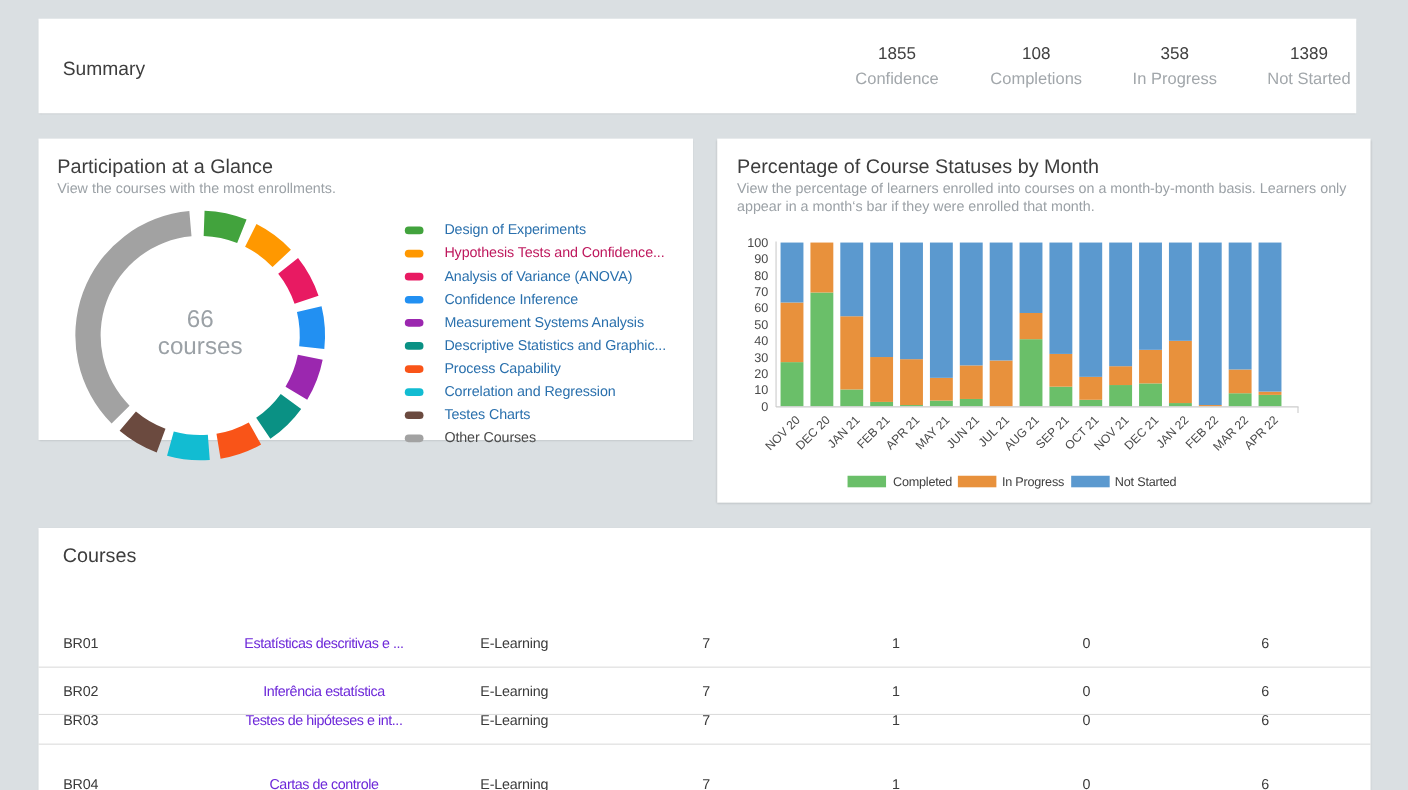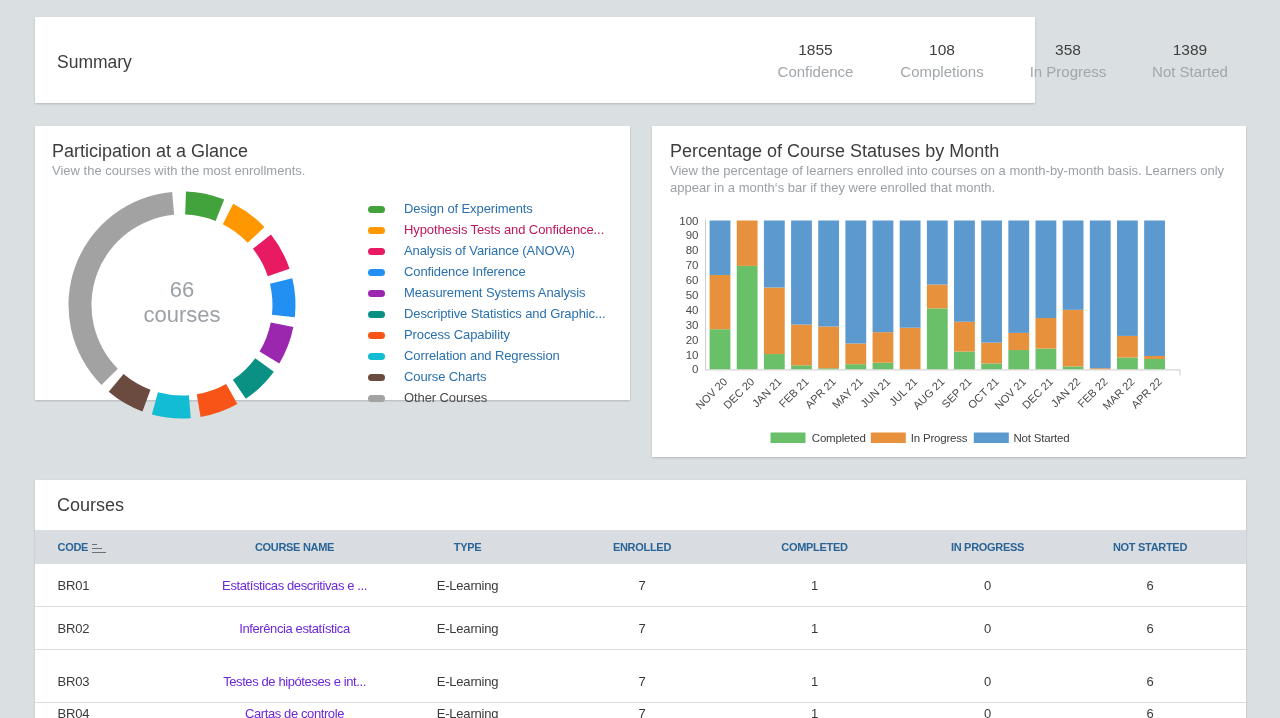--- a/index.html
+++ b/index.html
@@ -1,17 +1,17 @@
 <!DOCTYPE html>
 <html><head><meta charset="utf-8">
 <style>
 * { margin:0; padding:0; box-sizing:border-box; }
 body { width:1280px; height:718px; background:#dadfe2; font-family:"Liberation Sans", sans-serif; overflow:hidden; }
 .card { position:absolute; background:#fff; box-shadow:0 1px 2px rgba(0,0,0,0.18); }
-#summary { left:35px; top:17px; width:1000px; height:86px; }
+#summary { left:35px; top:17px; width:1198px; height:86px; }
 #summary .title { position:absolute; left:22px; top:35px; font-size:17.5px; color:#3d3d3d; }
 .stat { position:absolute; top:0; width:150px; text-align:center; }
 .stat .num { position:absolute; top:24px; width:100%; font-size:15.5px; color:#404040; }
 .stat .lab { position:absolute; top:46px; width:100%; font-size:15px; color:#a2a7ab; }
 #card-donut { left:35px; top:126px; width:595px; height:274px; }
 #card-chart { left:652px; top:126px; width:594px; height:331px; }
 .h1 { position:absolute; left:17px; top:15px; font-size:18px; color:#3d3d3d; }
 .h2 { position:absolute; left:17px; top:37px; font-size:13px; color:#9ba1a6; line-height:16.5px; }
 #card-chart .h1 { left:18px; }
 #card-chart .h2 { left:18px; }
@@ -76,21 +76,21 @@
     <div style="position:absolute;left:369px;top:138px;font-size:13px;letter-spacing:-0.1px;color:#2a70ad;">Confidence Inference</div>
     <div style="position:absolute;left:333px;top:163.5px;width:17px;height:7px;border-radius:3.5px;background:#9b27af"></div>
     <div style="position:absolute;left:369px;top:159px;font-size:13px;letter-spacing:-0.1px;color:#2a70ad;">Measurement Systems Analysis</div>
     <div style="position:absolute;left:333px;top:184.5px;width:17px;height:7px;border-radius:3.5px;background:#0a9184"></div>
     <div style="position:absolute;left:369px;top:180px;font-size:13px;letter-spacing:-0.1px;color:#2a70ad;">Descriptive Statistics and Graphic...</div>
     <div style="position:absolute;left:333px;top:205.5px;width:17px;height:7px;border-radius:3.5px;background:#f95418"></div>
     <div style="position:absolute;left:369px;top:201px;font-size:13px;letter-spacing:-0.1px;color:#2a70ad;">Process Capability</div>
     <div style="position:absolute;left:333px;top:226.5px;width:17px;height:7px;border-radius:3.5px;background:#12bcd2"></div>
     <div style="position:absolute;left:369px;top:222px;font-size:13px;letter-spacing:-0.1px;color:#2a70ad;">Correlation and Regression</div>
     <div style="position:absolute;left:333px;top:247.5px;width:17px;height:7px;border-radius:3.5px;background:#6b4a3f"></div>
-    <div style="position:absolute;left:369px;top:243px;font-size:13px;letter-spacing:-0.1px;color:#2a70ad;">Course Charts</div>
+    <div style="position:absolute;left:369px;top:243px;font-size:13px;letter-spacing:-0.1px;color:#2a70ad;">Testes Charts</div>
     <div style="position:absolute;left:333px;top:268.5px;width:17px;height:7px;border-radius:3.5px;background:#a2a2a2"></div>
     <div style="position:absolute;left:369px;top:264px;font-size:13px;letter-spacing:-0.1px;color:#4a4a4a;">Other Courses</div>
 </div>
 
 <div class="card" id="card-chart">
   <div class="h1">Percentage of Course Statuses by Month</div>
   <div class="h2">View the percentage of learners enrolled into courses on a month-by-month basis. Learners only<br>appear in a month‘s bar if they were enrolled that month.</div>
   <svg width="594" height="332" viewBox="0 0 594 332" style="position:absolute;left:0;top:0" font-family="Liberation Sans, sans-serif">
       <rect x="57.60" y="203.20" width="20.8" height="40.20" fill="#6abf69"></rect>
       <rect x="57.60" y="149.00" width="20.8" height="54.20" fill="#e8913c"></rect>
@@ -175,48 +175,39 @@
       <text x="159.8" y="315.5" font-size="11.5" letter-spacing="-0.2" fill="#404040">Completed</text>
       <rect x="218.8" y="306.5" width="35" height="10.5" fill="#e8913c"></rect>
       <text x="258.8" y="315.5" font-size="11.5" letter-spacing="-0.2" fill="#404040">In Progress</text>
       <rect x="321.8" y="306.5" width="35" height="10.5" fill="#5b99cf"></rect>
       <text x="361.5" y="315.5" font-size="11.5" letter-spacing="-0.2" fill="#404040">Not Started</text>
     </svg>
 </div>
 
 <div class="card" id="card-table">
   <div class="h1">Courses</div>
-  <div class="thead">
-      <div class="hcell" style="left:22.5px;width:200px;text-align:left;">CODE<span class="sort-ic"><i style="top:1px;width:5px"></i><i style="top:5px;width:10px"></i><i style="top:9px;width:14px"></i></span></div>
-      <div class="hcell" style="left:119.5px;width:280px;">COURSE NAME</div>
-      <div class="hcell" style="left:292.5px;width:280px;">TYPE</div>
-      <div class="hcell" style="left:467px;width:280px;">ENROLLED</div>
-      <div class="hcell" style="left:639.5px;width:280px;">COMPLETED</div>
-      <div class="hcell" style="left:812.5px;width:280px;">IN PROGRESS</div>
-      <div class="hcell" style="left:975px;width:280px;">NOT STARTED</div>
-    </div>
   <div class="trow" style="top:84.5px;">
       <div class="cell" style="left:22.5px;width:200px;text-align:left;">BR01</div>
       <div class="cell " style="left:119.5px;width:280px;"><span class="lnk">Estatísticas descritivas e ...</span></div>
       <div class="cell " style="left:292.5px;width:280px;">E-Learning</div>
       <div class="cell " style="left:467px;width:280px;">7</div>
       <div class="cell " style="left:639.5px;width:280px;">1</div>
       <div class="cell " style="left:812.5px;width:280px;">0</div>
       <div class="cell " style="left:975px;width:280px;">6</div>
     </div>
     <div class="trow" style="top:127.0px;">
       <div class="cell" style="left:22.5px;width:200px;text-align:left;">BR02</div>
       <div class="cell " style="left:119.5px;width:280px;"><span class="lnk">Inferência estatística</span></div>
       <div class="cell " style="left:292.5px;width:280px;">E-Learning</div>
       <div class="cell " style="left:467px;width:280px;">7</div>
       <div class="cell " style="left:639.5px;width:280px;">1</div>
       <div class="cell " style="left:812.5px;width:280px;">0</div>
       <div class="cell " style="left:975px;width:280px;">6</div>
     </div>
-    <div class="trow" style="top:180px;">
+    <div class="trow" style="top:154px;">
       <div class="cell" style="left:22.5px;width:200px;text-align:left;">BR03</div>
       <div class="cell " style="left:119.5px;width:280px;"><span class="lnk">Testes de hipóteses e int...</span></div>
       <div class="cell " style="left:292.5px;width:280px;">E-Learning</div>
       <div class="cell " style="left:467px;width:280px;">7</div>
       <div class="cell " style="left:639.5px;width:280px;">1</div>
       <div class="cell " style="left:812.5px;width:280px;">0</div>
       <div class="cell " style="left:975px;width:280px;">6</div>
     </div>
     <div class="trow" style="top:212.0px;">
       <div class="cell" style="left:22.5px;width:200px;text-align:left;">BR04</div>

